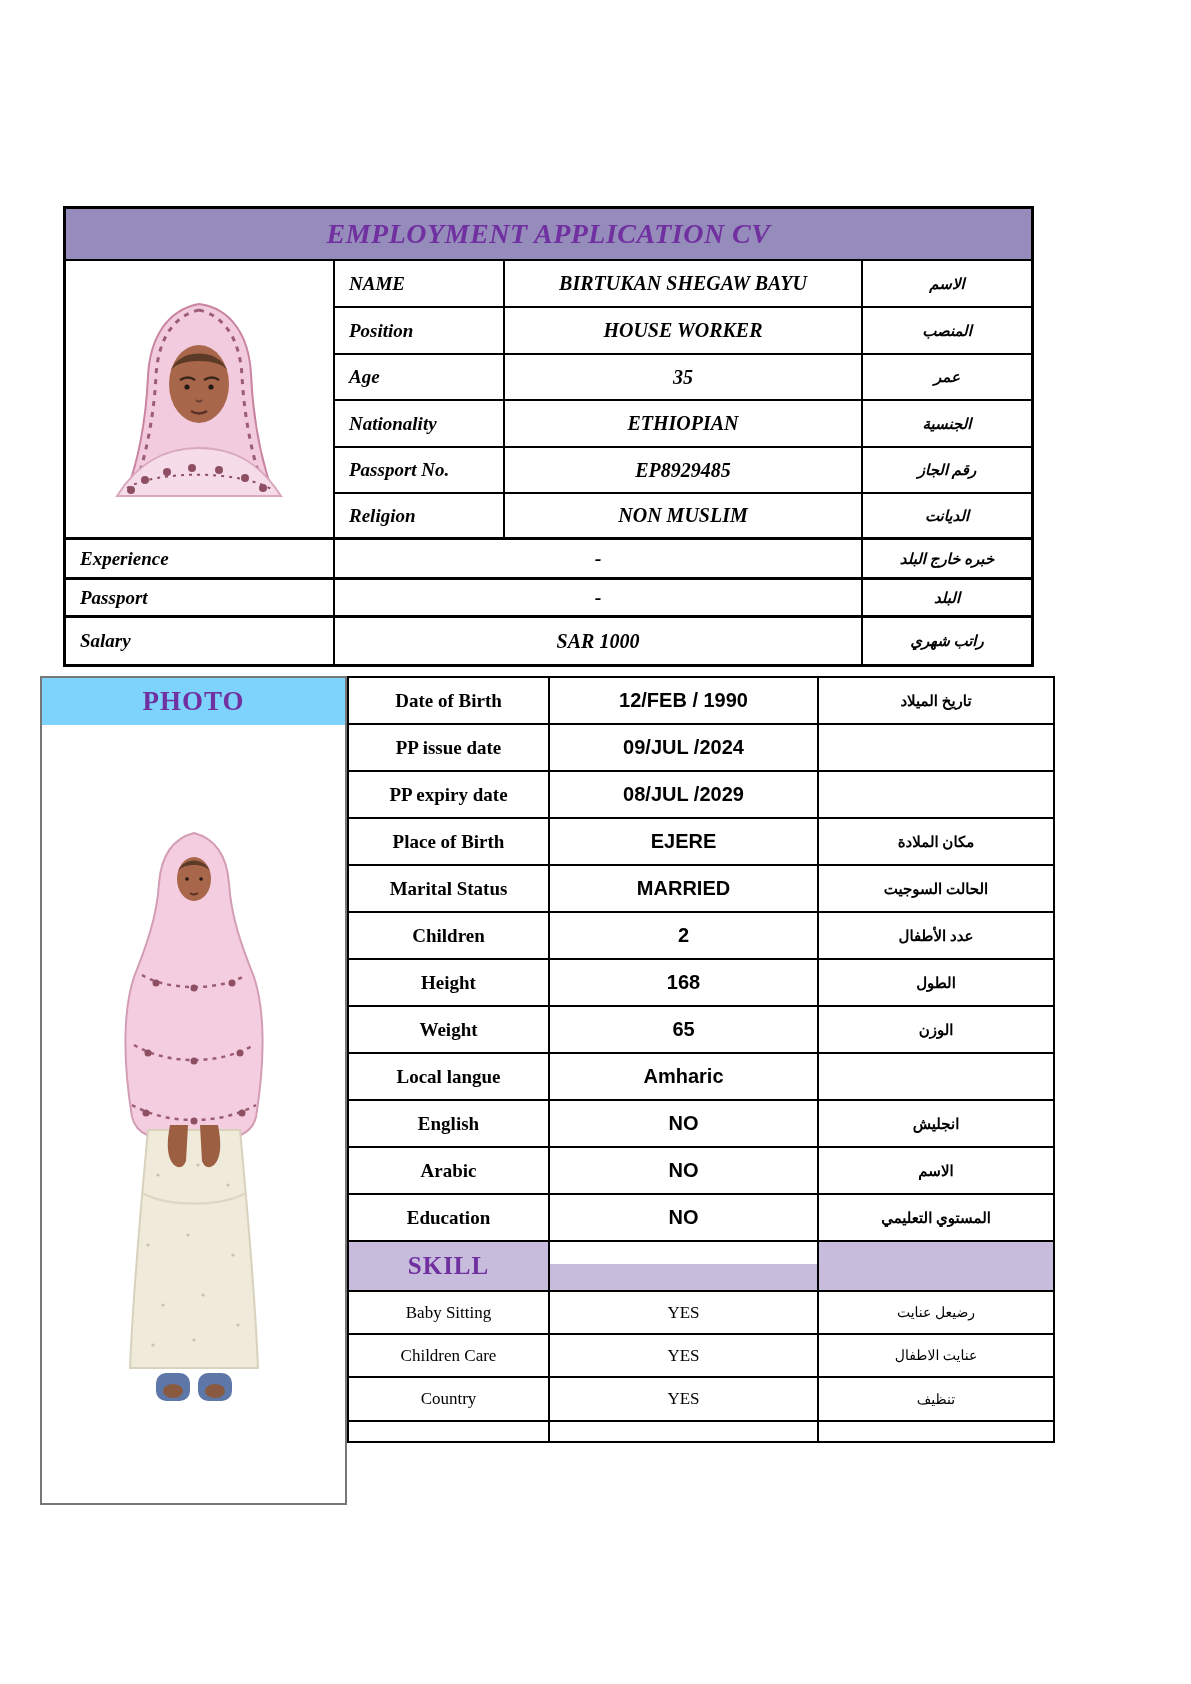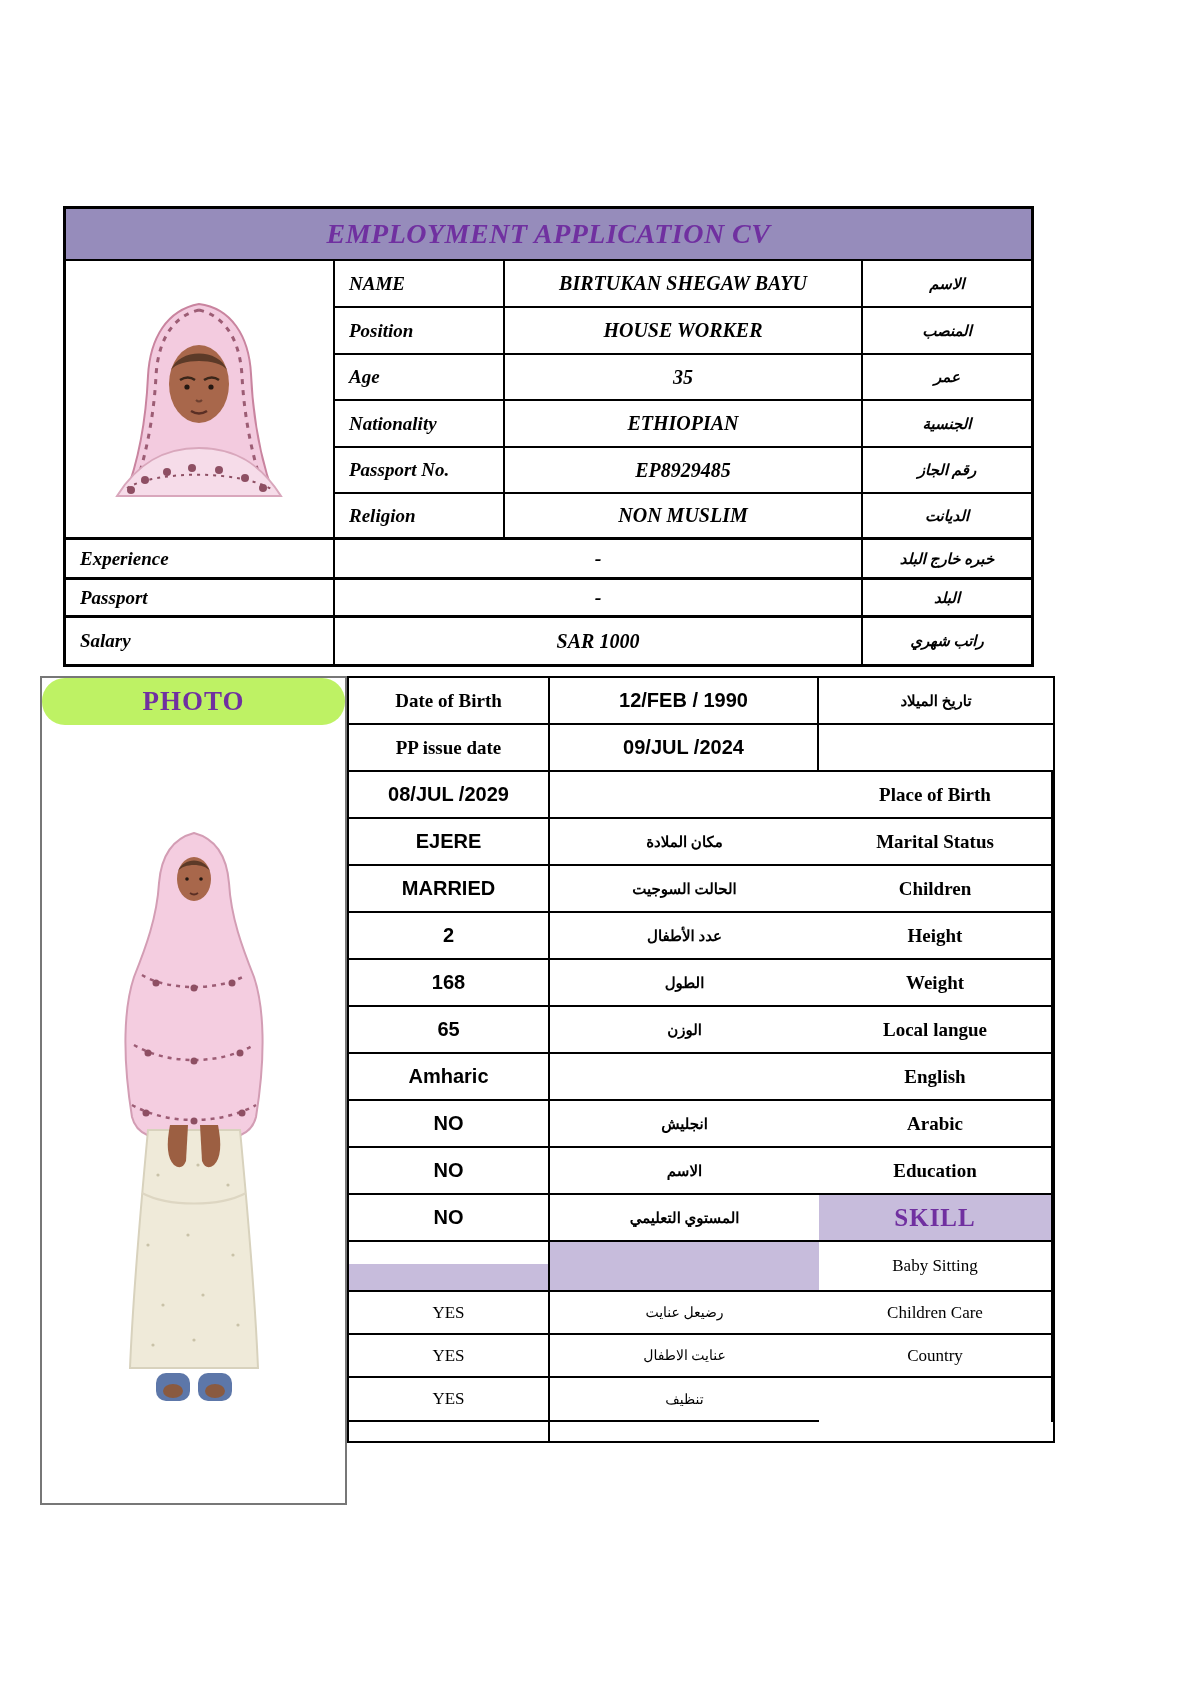--- a/index.html
+++ b/index.html
@@ -28,21 +28,21 @@
   .t1 .val{justify-content:center;font-weight:bold;font-size:20px;text-align:center;}
   .t1 .ar{justify-content:center;font-weight:bold;font-size:15px;direction:rtl;}
   .t1 .sumlab{padding-left:14px;font-weight:bold;font-size:19px;}
   .t1 .heavy{border-bottom:3px solid #000;}
   
   .t2photo{
     position:absolute;left:40px;top:676px;width:307px;height:829px;
     border:2px solid #777;box-sizing:border-box;background:#fff;
   }
   .t2photo .phead{
-    height:47px;background:#bef264;display:flex;align-items:center;justify-content:center;border-radius:23px;
+    height:47px;background:#7dd3fc;display:flex;align-items:center;justify-content:center;
   }
   .t2photo .phead span{font-weight:bold;font-size:27px;color:#7030a0;letter-spacing:1px;}
   .t2photo .pbody{position:relative;height:778px;display:flex;justify-content:center;}
   .t2photo .pbody svg{margin-top:100px;}
   
   .t2{
     position:absolute;left:347px;top:676px;width:708px;
     display:grid;box-sizing:border-box;
     grid-template-columns:201px 269px 1fr;
     grid-template-rows:47px repeat(11,47px) 50px 43px 43px 44px 19px;
@@ -266,20 +266,23 @@
   <div class="cell lab">
       <span>PP issue date</span>
     </div>
   <div class="cell val">
       <span>09/JUL /2024</span>
     </div>
   <div class="cell ar last" dir="rtl">
       <span></span>
     </div>
 
+  <div class="cell lab">
+      <span>PP expiry date</span>
+    </div>
   <div class="cell val">
       <span>08/JUL /2029</span>
     </div>
   <div class="cell ar last" dir="rtl">
       <span></span>
     </div>
 
   <div class="cell lab">
       <span>Place of Birth</span>
     </div>

